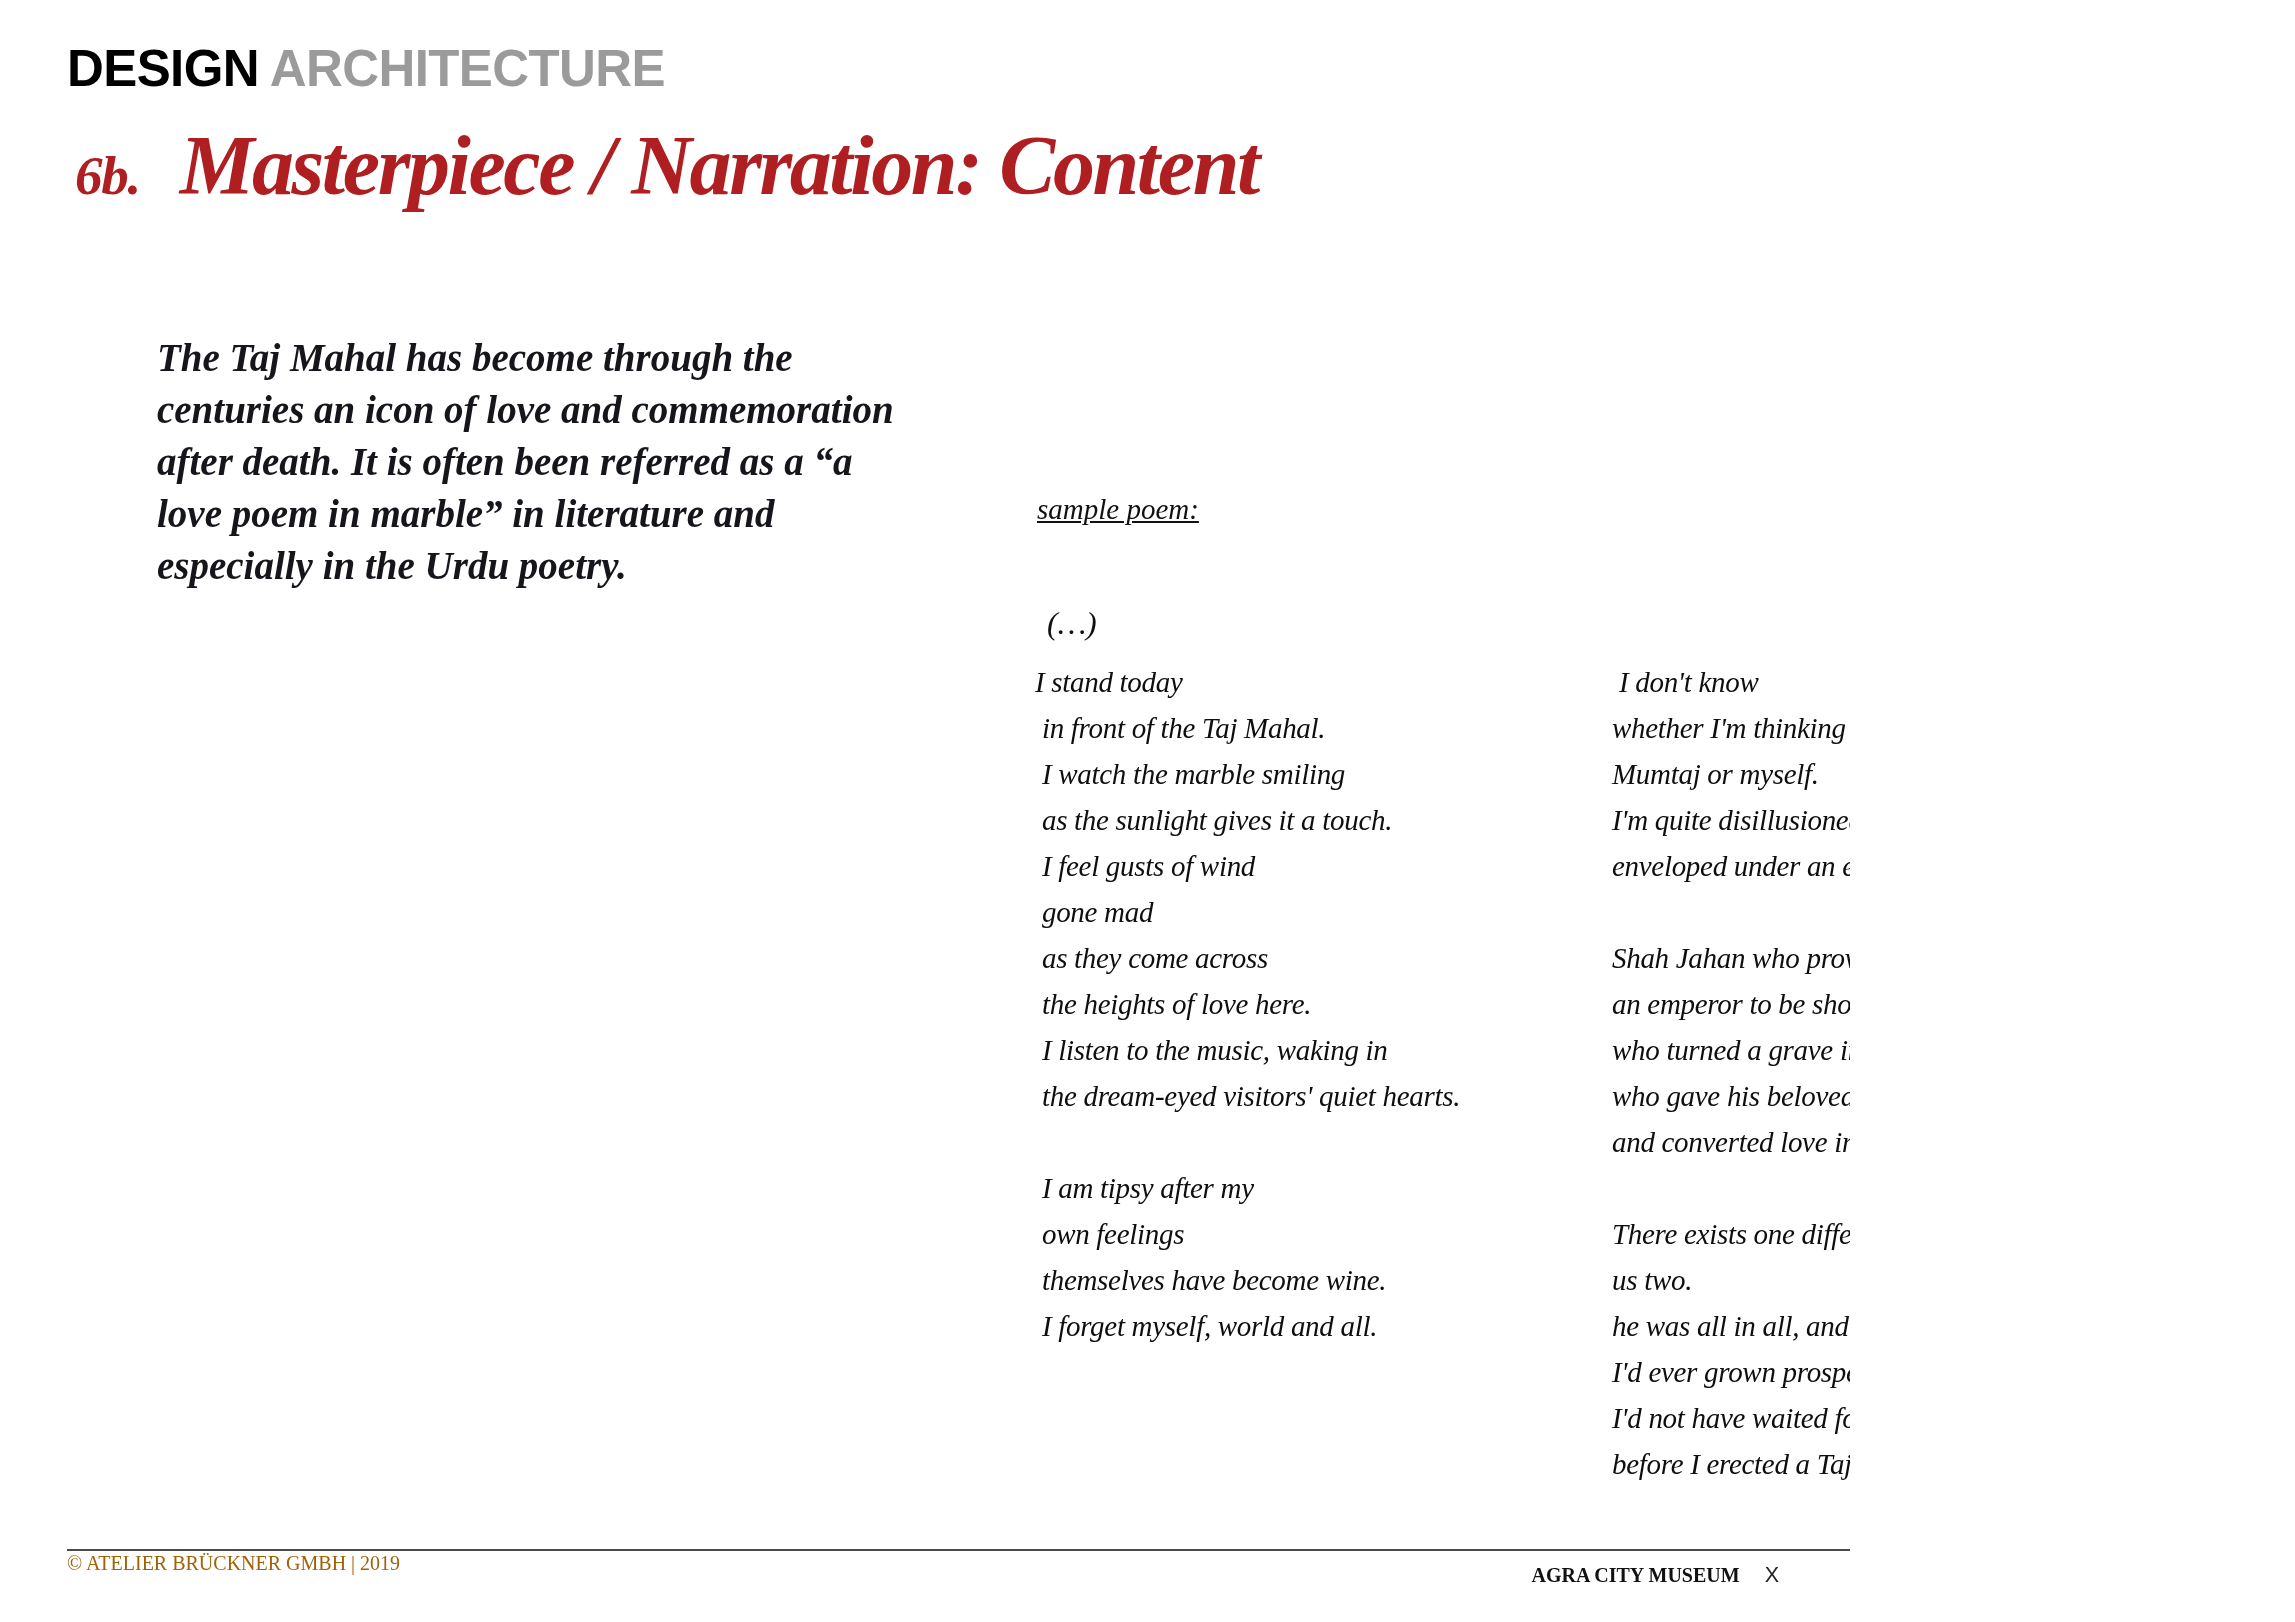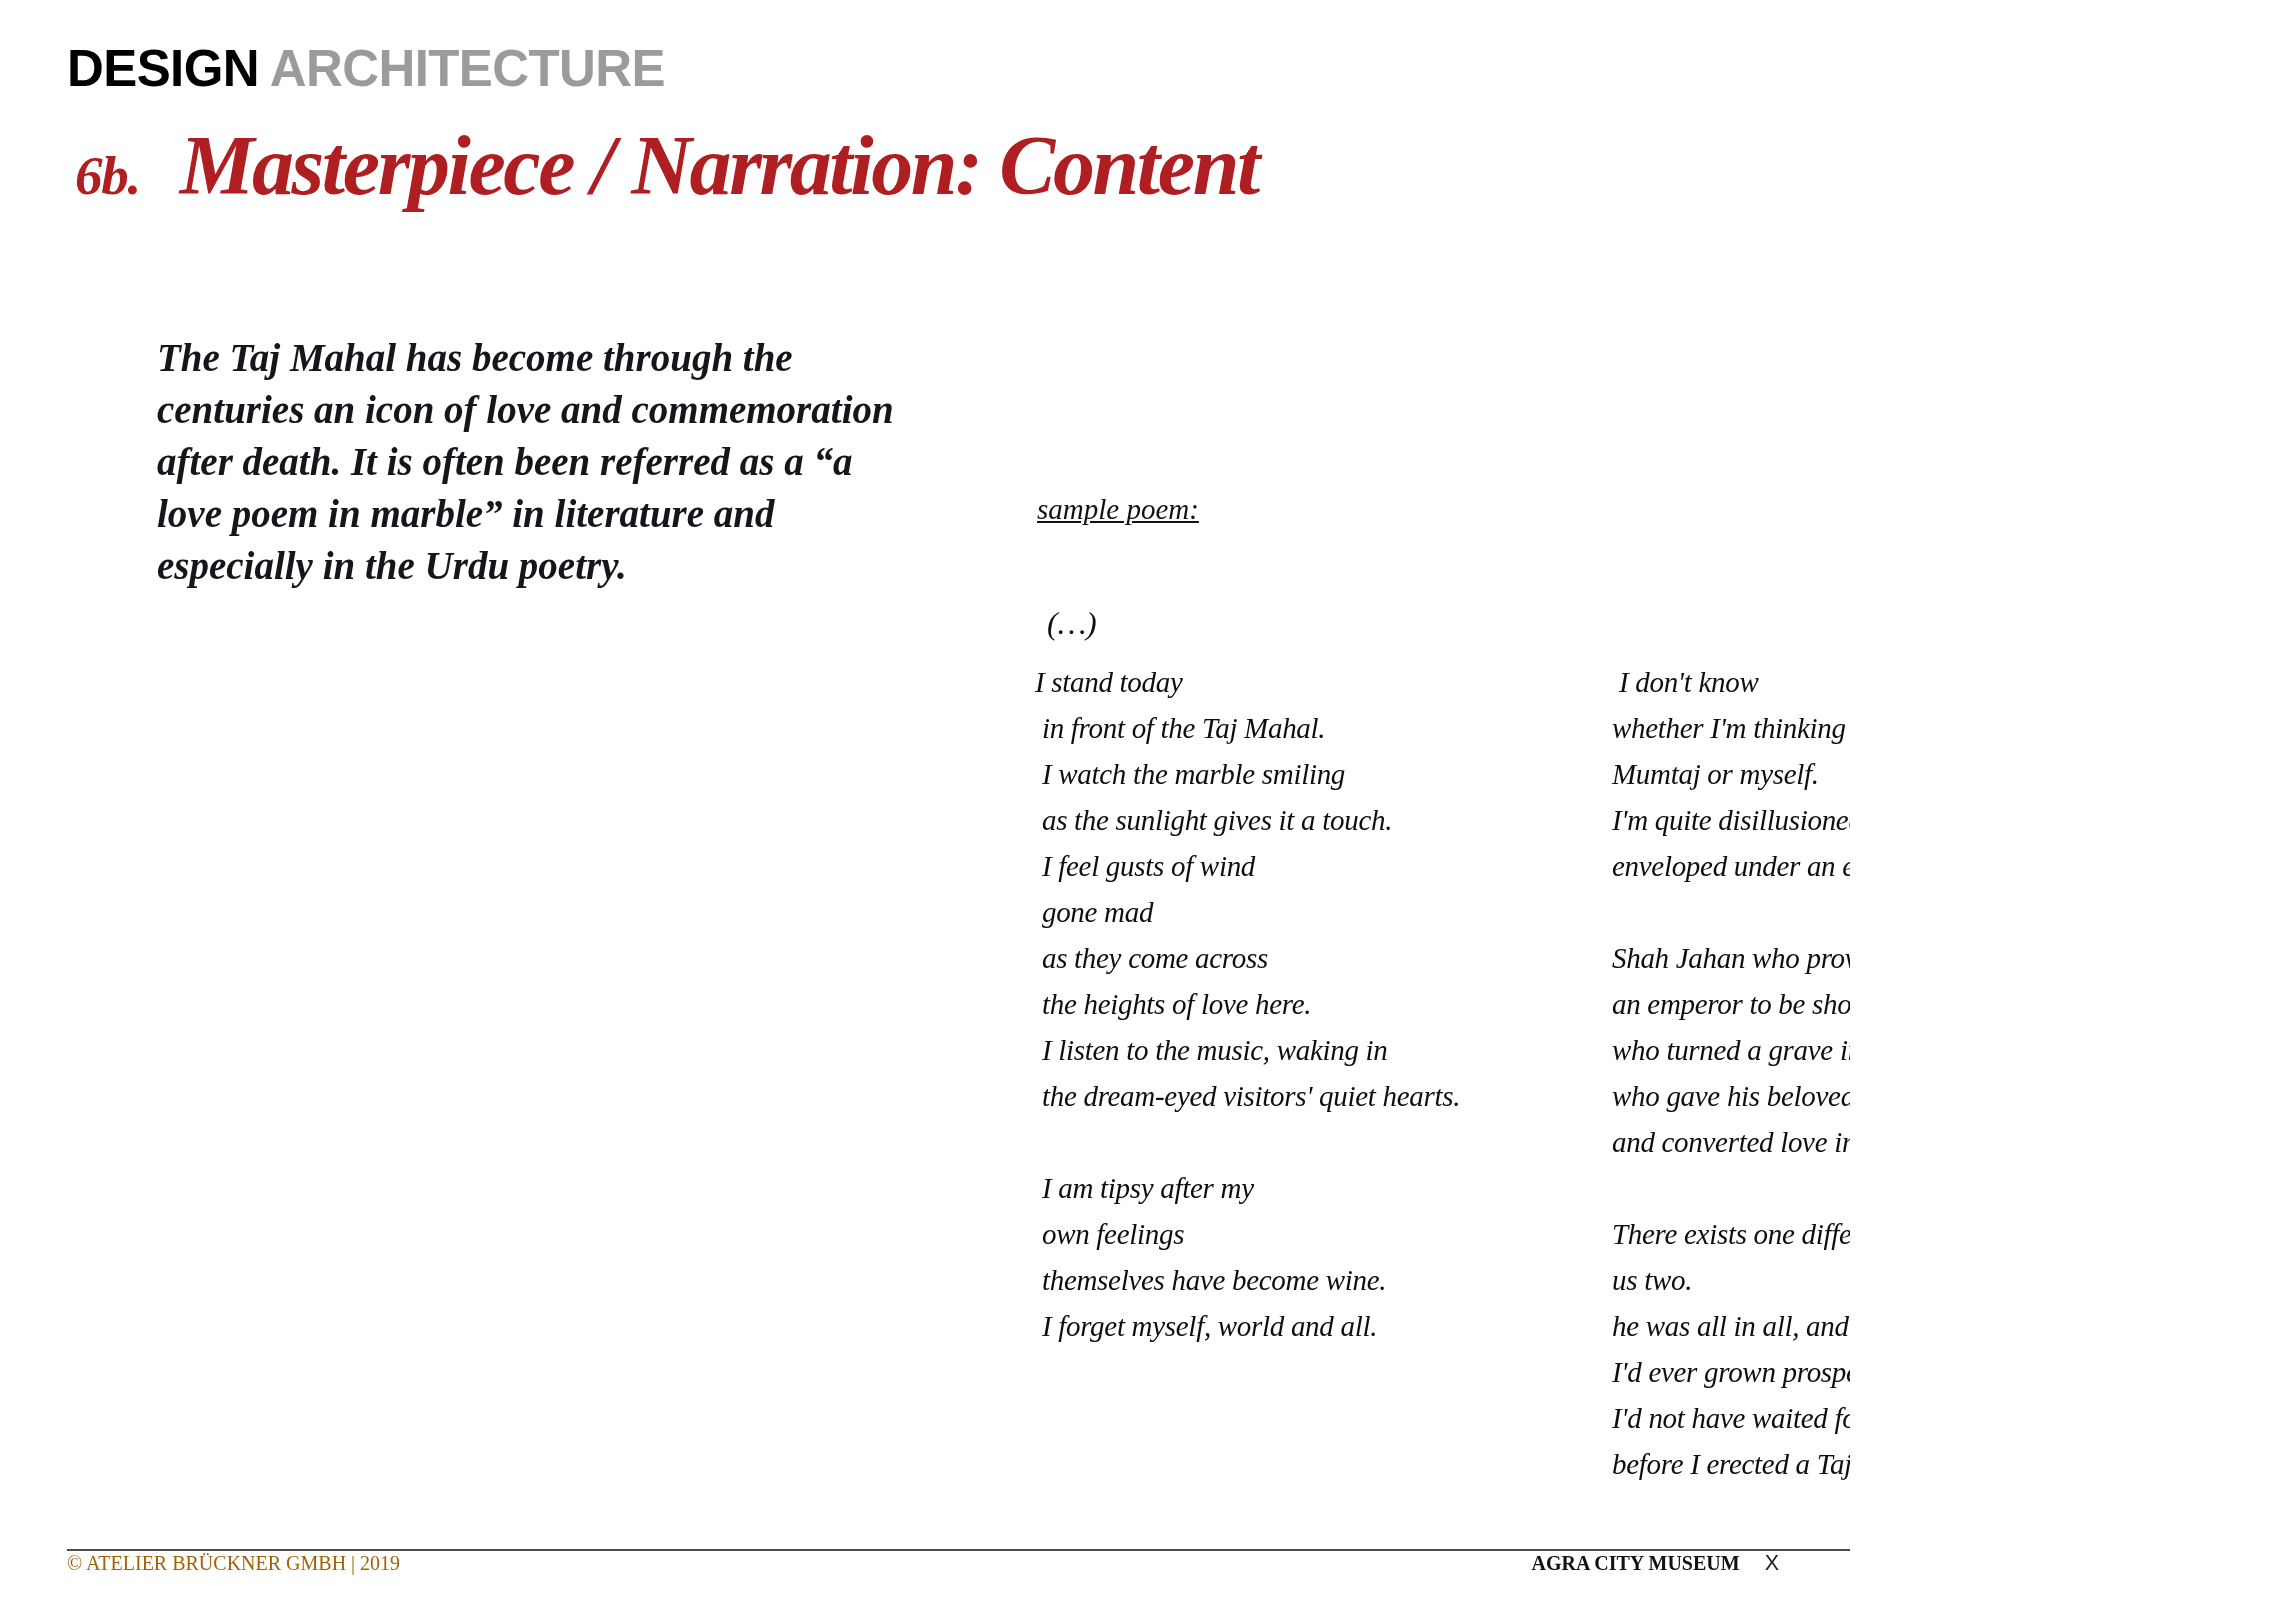--- a/index.html
+++ b/index.html
@@ -140,20 +140,21 @@
     display: flex;
     align-items: baseline;
     gap: 25px;
     white-space: nowrap;
   }
   .footer-museum {
     font-weight: 700;
     font-size: 20px;
     line-height: 24px;
     color: #111111;
+    margin-top: 12px;
   }
   .footer-x {
     font-family: "Liberation Sans", sans-serif;
     font-weight: 400;
     font-size: 21.5px;
     line-height: 24px;
     color: #222222;
   }
 </style>
 </head>

